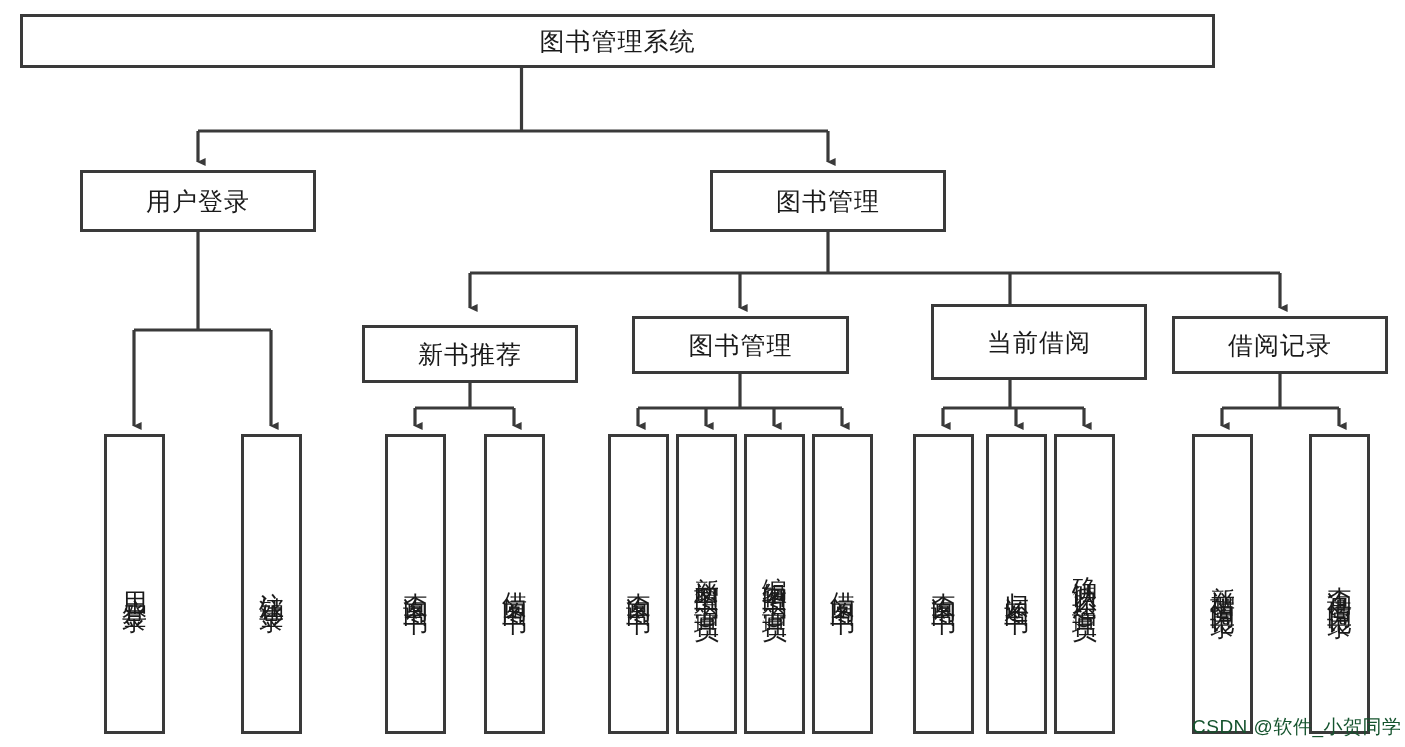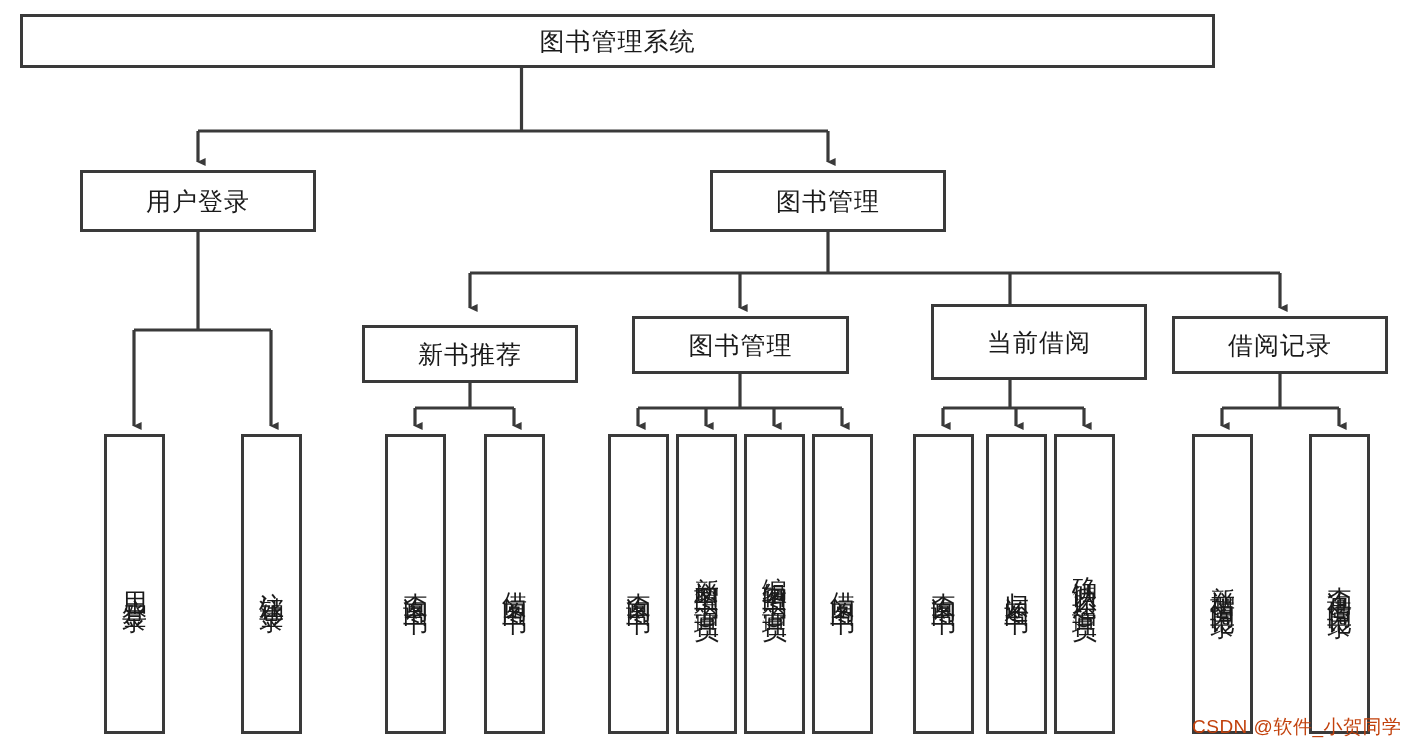--- a/index.html
+++ b/index.html
@@ -48,21 +48,21 @@
     letter-spacing: 6px;
     line-height: 1;
     white-space: nowrap;
   }
   .node .label {
     display: block;
   }
   .watermark {
     position: absolute;
     font-size: 19px;
-    color: #c2410c;
+    color: #14532d;
     white-space: nowrap;
     letter-spacing: 0.5px;
   }
 </style>
 </head>
 <body>
 
 <div id="canvas">
 
   <svg id="edges" viewBox="0 0 1405 747" xmlns="http://www.w3.org/2000/svg">

